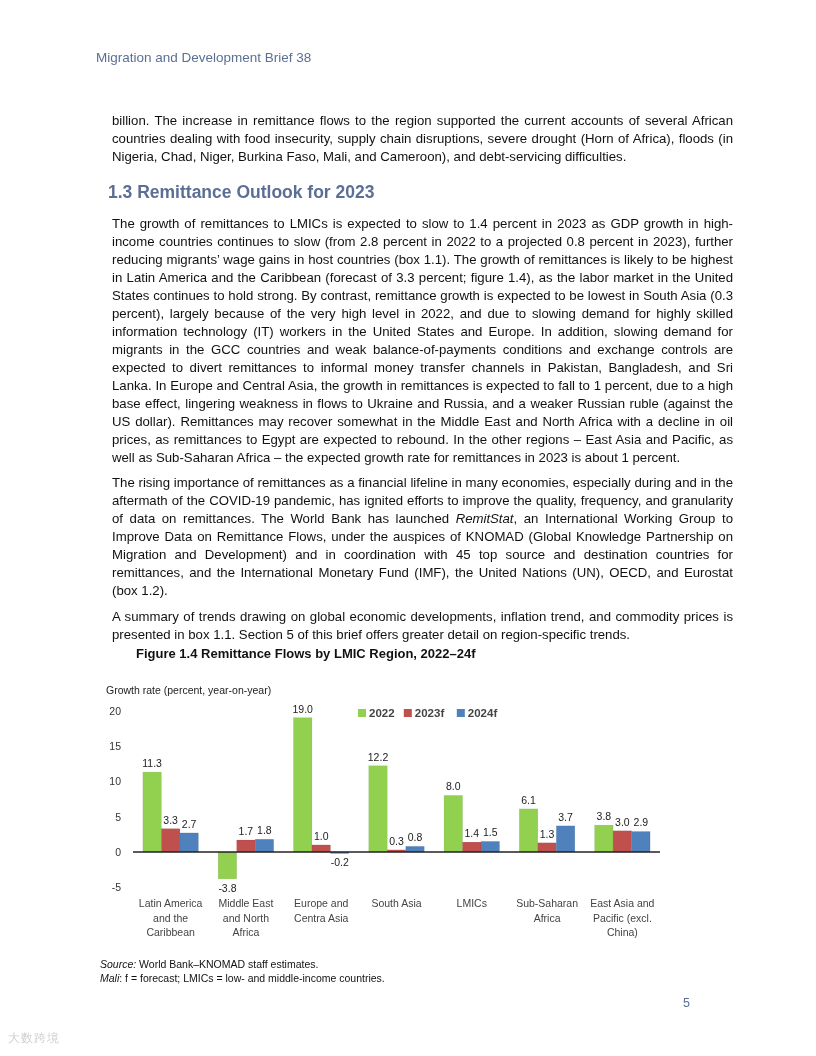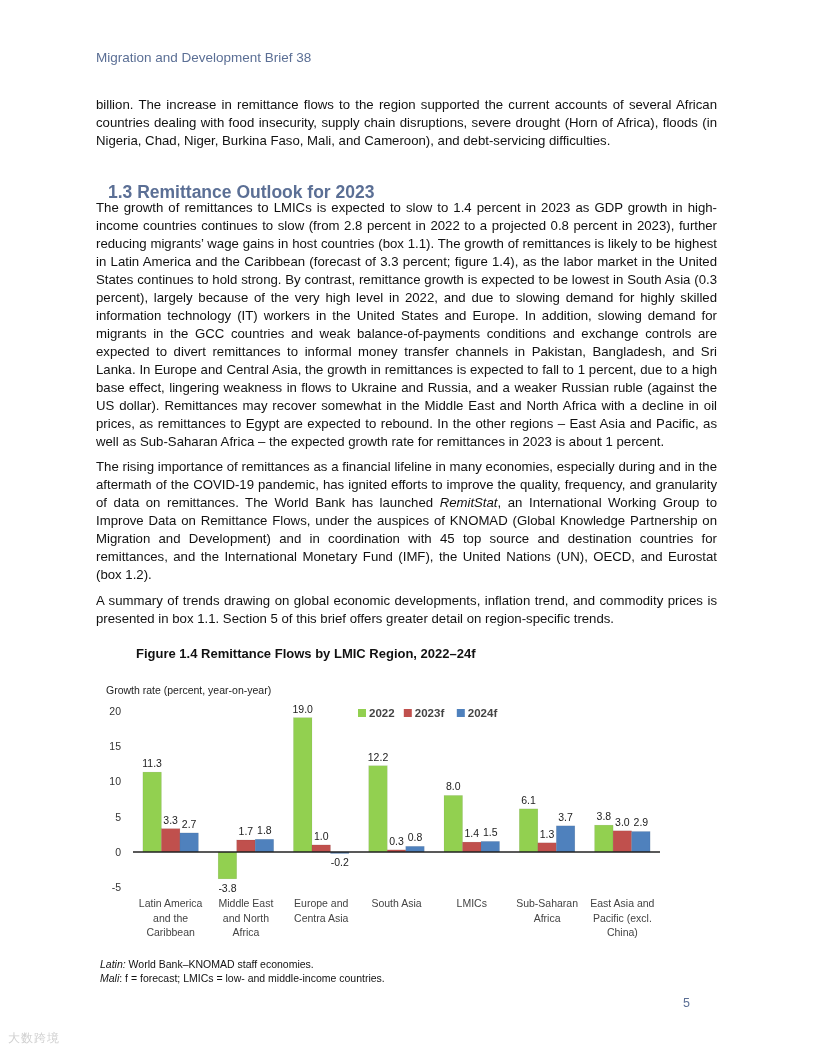--- a/index.html
+++ b/index.html
@@ -1,20 +1,20 @@
 <!DOCTYPE html>
 <html><head>
 <meta charset="utf-8">
 <style>
   html, body { margin:0; padding:0; background:#ffffff; }
   body { width:816px; height:1056px; position:relative; overflow:hidden;
          font-family: "Liberation Sans", sans-serif; color:#111; }
   .running-head { position:absolute; left:96px; top:50px; font-size:13.5px; color:#5b6f95;text-align:center; }
   .para { position:absolute; left:96px; width:621px; font-size:13.2px; line-height:18px;
-          text-align:justify; color:#111; margin:0; }
+          text-align:justify; color:#111; margin:16px; }
   .section-title { position:absolute; left:96px; top:170px; font-size:17.5px; font-weight:bold;
                    color:#5b6f95; margin:12px; }
   .fig-title { position:absolute; left:94px; top:646px; font-size:13px; font-weight:bold; margin:0;padding-left:42px; }
   .chart { position:absolute; left:0; top:0; width:816px; height:1056px; pointer-events:none; }
   .src { position:absolute; left:100px; font-size:10.5px; color:#111; }
   .page-num { position:absolute; left:683px; top:996px; font-size:12.5px; color:#5b6f95; }
   .watermark { position:absolute; left:8px; top:1030px; font-size:12px; color:#d0d0d0; letter-spacing:1px; }
   em { font-style:italic; }
 </style>
 </head>
@@ -103,17 +103,17 @@
   <g id="legend">
       <rect x="358" y="709" width="8" height="8" fill="#92d050"></rect>
       <text x="369" y="717" font-size="11.5" font-weight="bold" fill="#444" font-family="Liberation Sans, sans-serif">2022</text>
       <rect x="403.8" y="709" width="8" height="8" fill="#c0504d"></rect>
       <text x="414.8" y="717" font-size="11.5" font-weight="bold" fill="#444" font-family="Liberation Sans, sans-serif">2023f</text>
       <rect x="456.8" y="709" width="8" height="8" fill="#4f81bd"></rect>
       <text x="467.8" y="717" font-size="11.5" font-weight="bold" fill="#444" font-family="Liberation Sans, sans-serif">2024f</text>
     </g>
 </svg>
 
-<div class="src" style="top:958px;"><em>Latin:</em><span> World Bank–KNOMAD staff economies.</span></div>
+<div class="src" style="top:958px;"><em>Source:</em><span> World Bank–KNOMAD staff estimates.</span></div>
 <div class="src" style="top:972px;"><em>Mali</em><span>: f = forecast; LMICs = low- and middle-income countries.</span></div>
 
 <div class="page-num">5</div>
 <div class="watermark">大数跨境</div>
 
 </body></html>

